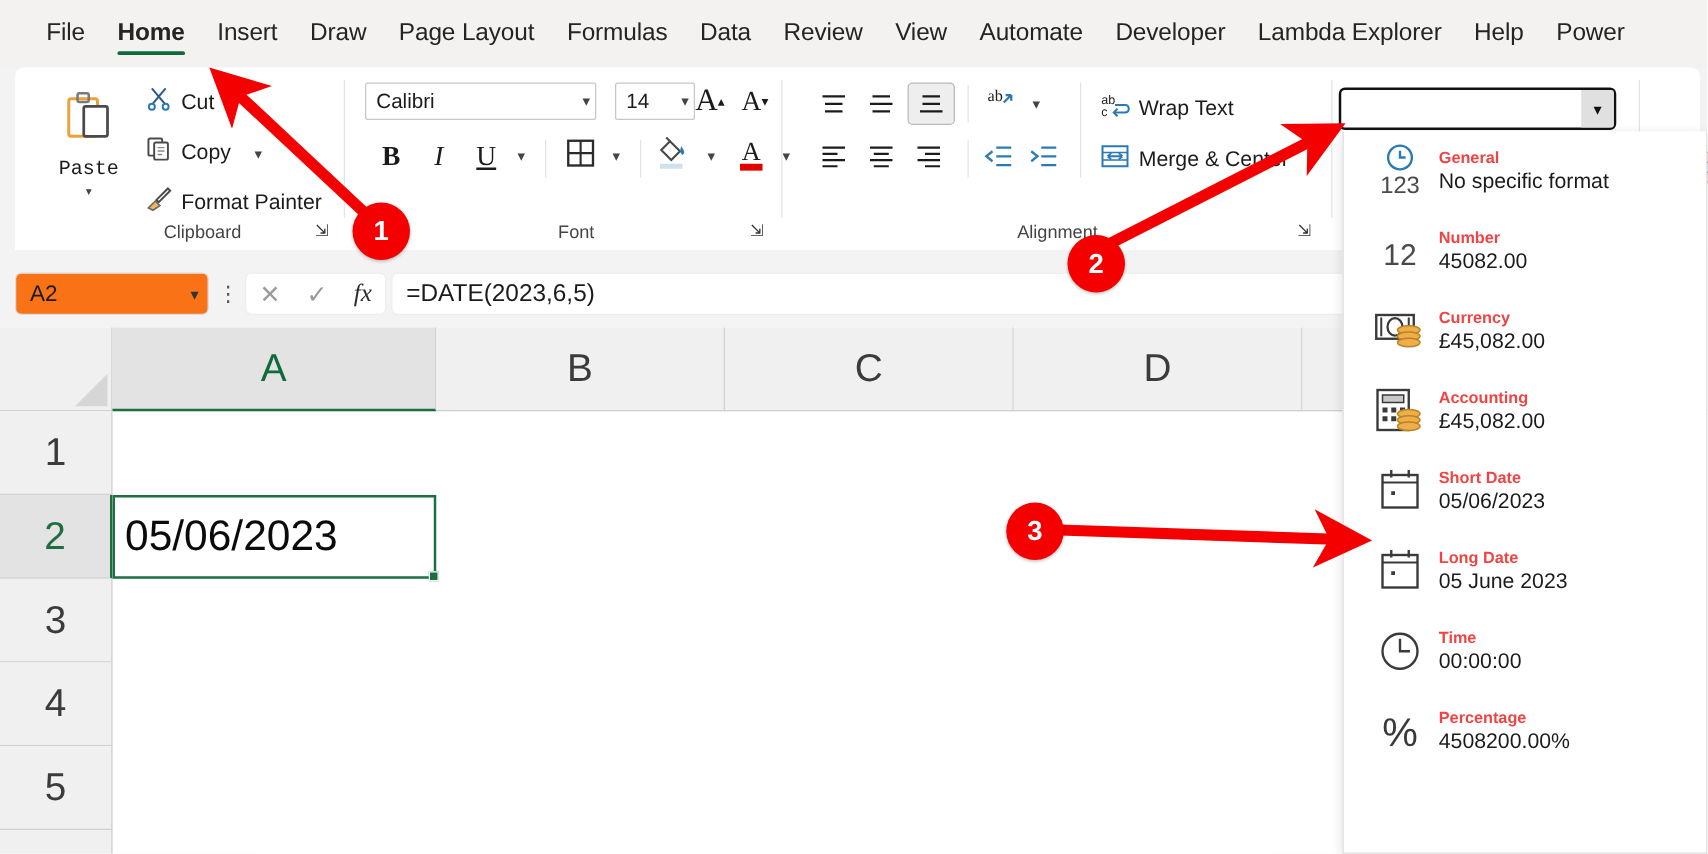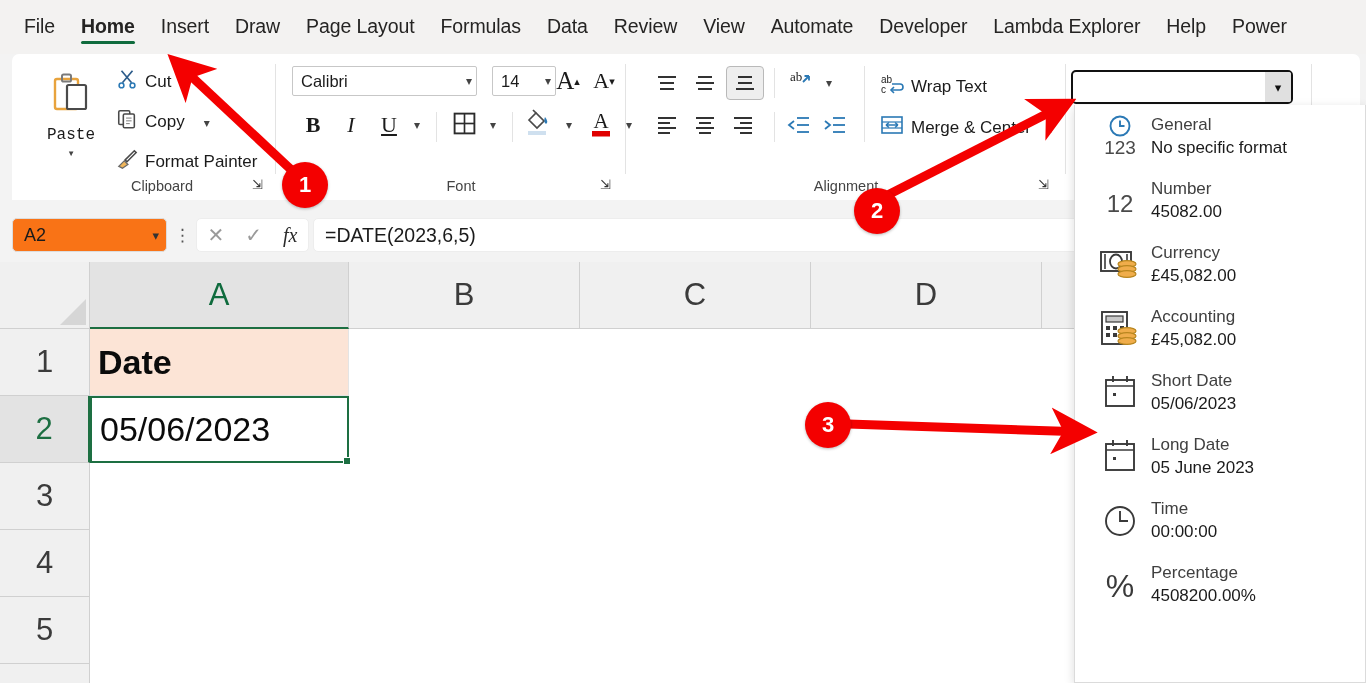--- a/index.html
+++ b/index.html
@@ -8,21 +8,21 @@
     font-family: "Liberation Sans", sans-serif;
     background: #ffffff;
     overflow: hidden;
   }
   #app { position: relative; width: 1366px; height: 683px; background: #f3f3f3; }
 
   
   .tabbar {
     position: absolute; left: 0; top: 0; width: 1366px; height: 54px;
     background: #f3f2f1;
-    display: flex; align-items: center; padding-left: 11px;
+    display: flex; align-items: center; padding-left: 24px;
     overflow: hidden;
   }
   .tab {
     position: relative;
     font-size: 19.5px; color: #252423;
     padding: 4px 13px 6px 13px; white-space: nowrap;
     letter-spacing: -0.1px;
   }
   .tab.active { font-weight: bold; }
   .tab.active::after {
@@ -160,21 +160,21 @@
   }
   .fmtrow {
     display: flex; align-items: center; height: 64px; padding-left: 14px;
     cursor: pointer;
   }
   .fmticon {
     width: 62px; flex: 0 0 62px; display: flex; align-items: center;
     justify-content: center; color: #8b5cf6;
   }
   .fmttext { display: flex; flex-direction: column; justify-content: center; }
-  .fmtname { font-size: 17px; font-weight: normal; color: #404040; line-height: 1.35; }
+  .fmtname { font-size: 13px; font-weight: bold; color: #ef4444; line-height: 1.35; }
   .fmtval { font-size: 17px; color: #1b1b1b; line-height: 1.35; }
 
   
   .anno { position: absolute; left: 0; top: 0; width: 1366px; height: 683px;
           pointer-events: none; z-index: 60; }
   .badge {
     position: absolute; width: 46px; height: 46px; border-radius: 50%;
     background: #f40000; color: #fff; font-size: 22px; font-weight: bold;
     display: flex; align-items: center; justify-content: center; z-index: 62;
     box-shadow: 0 1px 3px rgba(0,0,0,0.28);
@@ -632,23 +632,20 @@
       <span>3</span>
     </div>
     <div class="rowhdr" style="top:268px; height:67px;">
       <span>4</span>
     </div>
     <div class="rowhdr" style="top:335px; height:67px;">
       <span>5</span>
     </div>
     <div class="rowhdr" style="top:402px; height:19px; border-bottom:none;"></div>
 
-    <div class="cell cell-a1" style="left:90px; top:67px; width:259px; height:67px;">
-      <span>Date</span>
-    </div>
     <div class="cell cell-a2" style="left:90px; top:134px; width:259px; height:67px;">
       <span>05/06/2023</span>
       <span class="handle"></span>
     </div>
 
   </div>
 
   <svg class="anno">
     <defs>
       <marker id="ah" viewBox="0 0 12 12" refX="9" refY="6" markerWidth="5.2" markerHeight="5.2" orient="auto-start-reverse">

